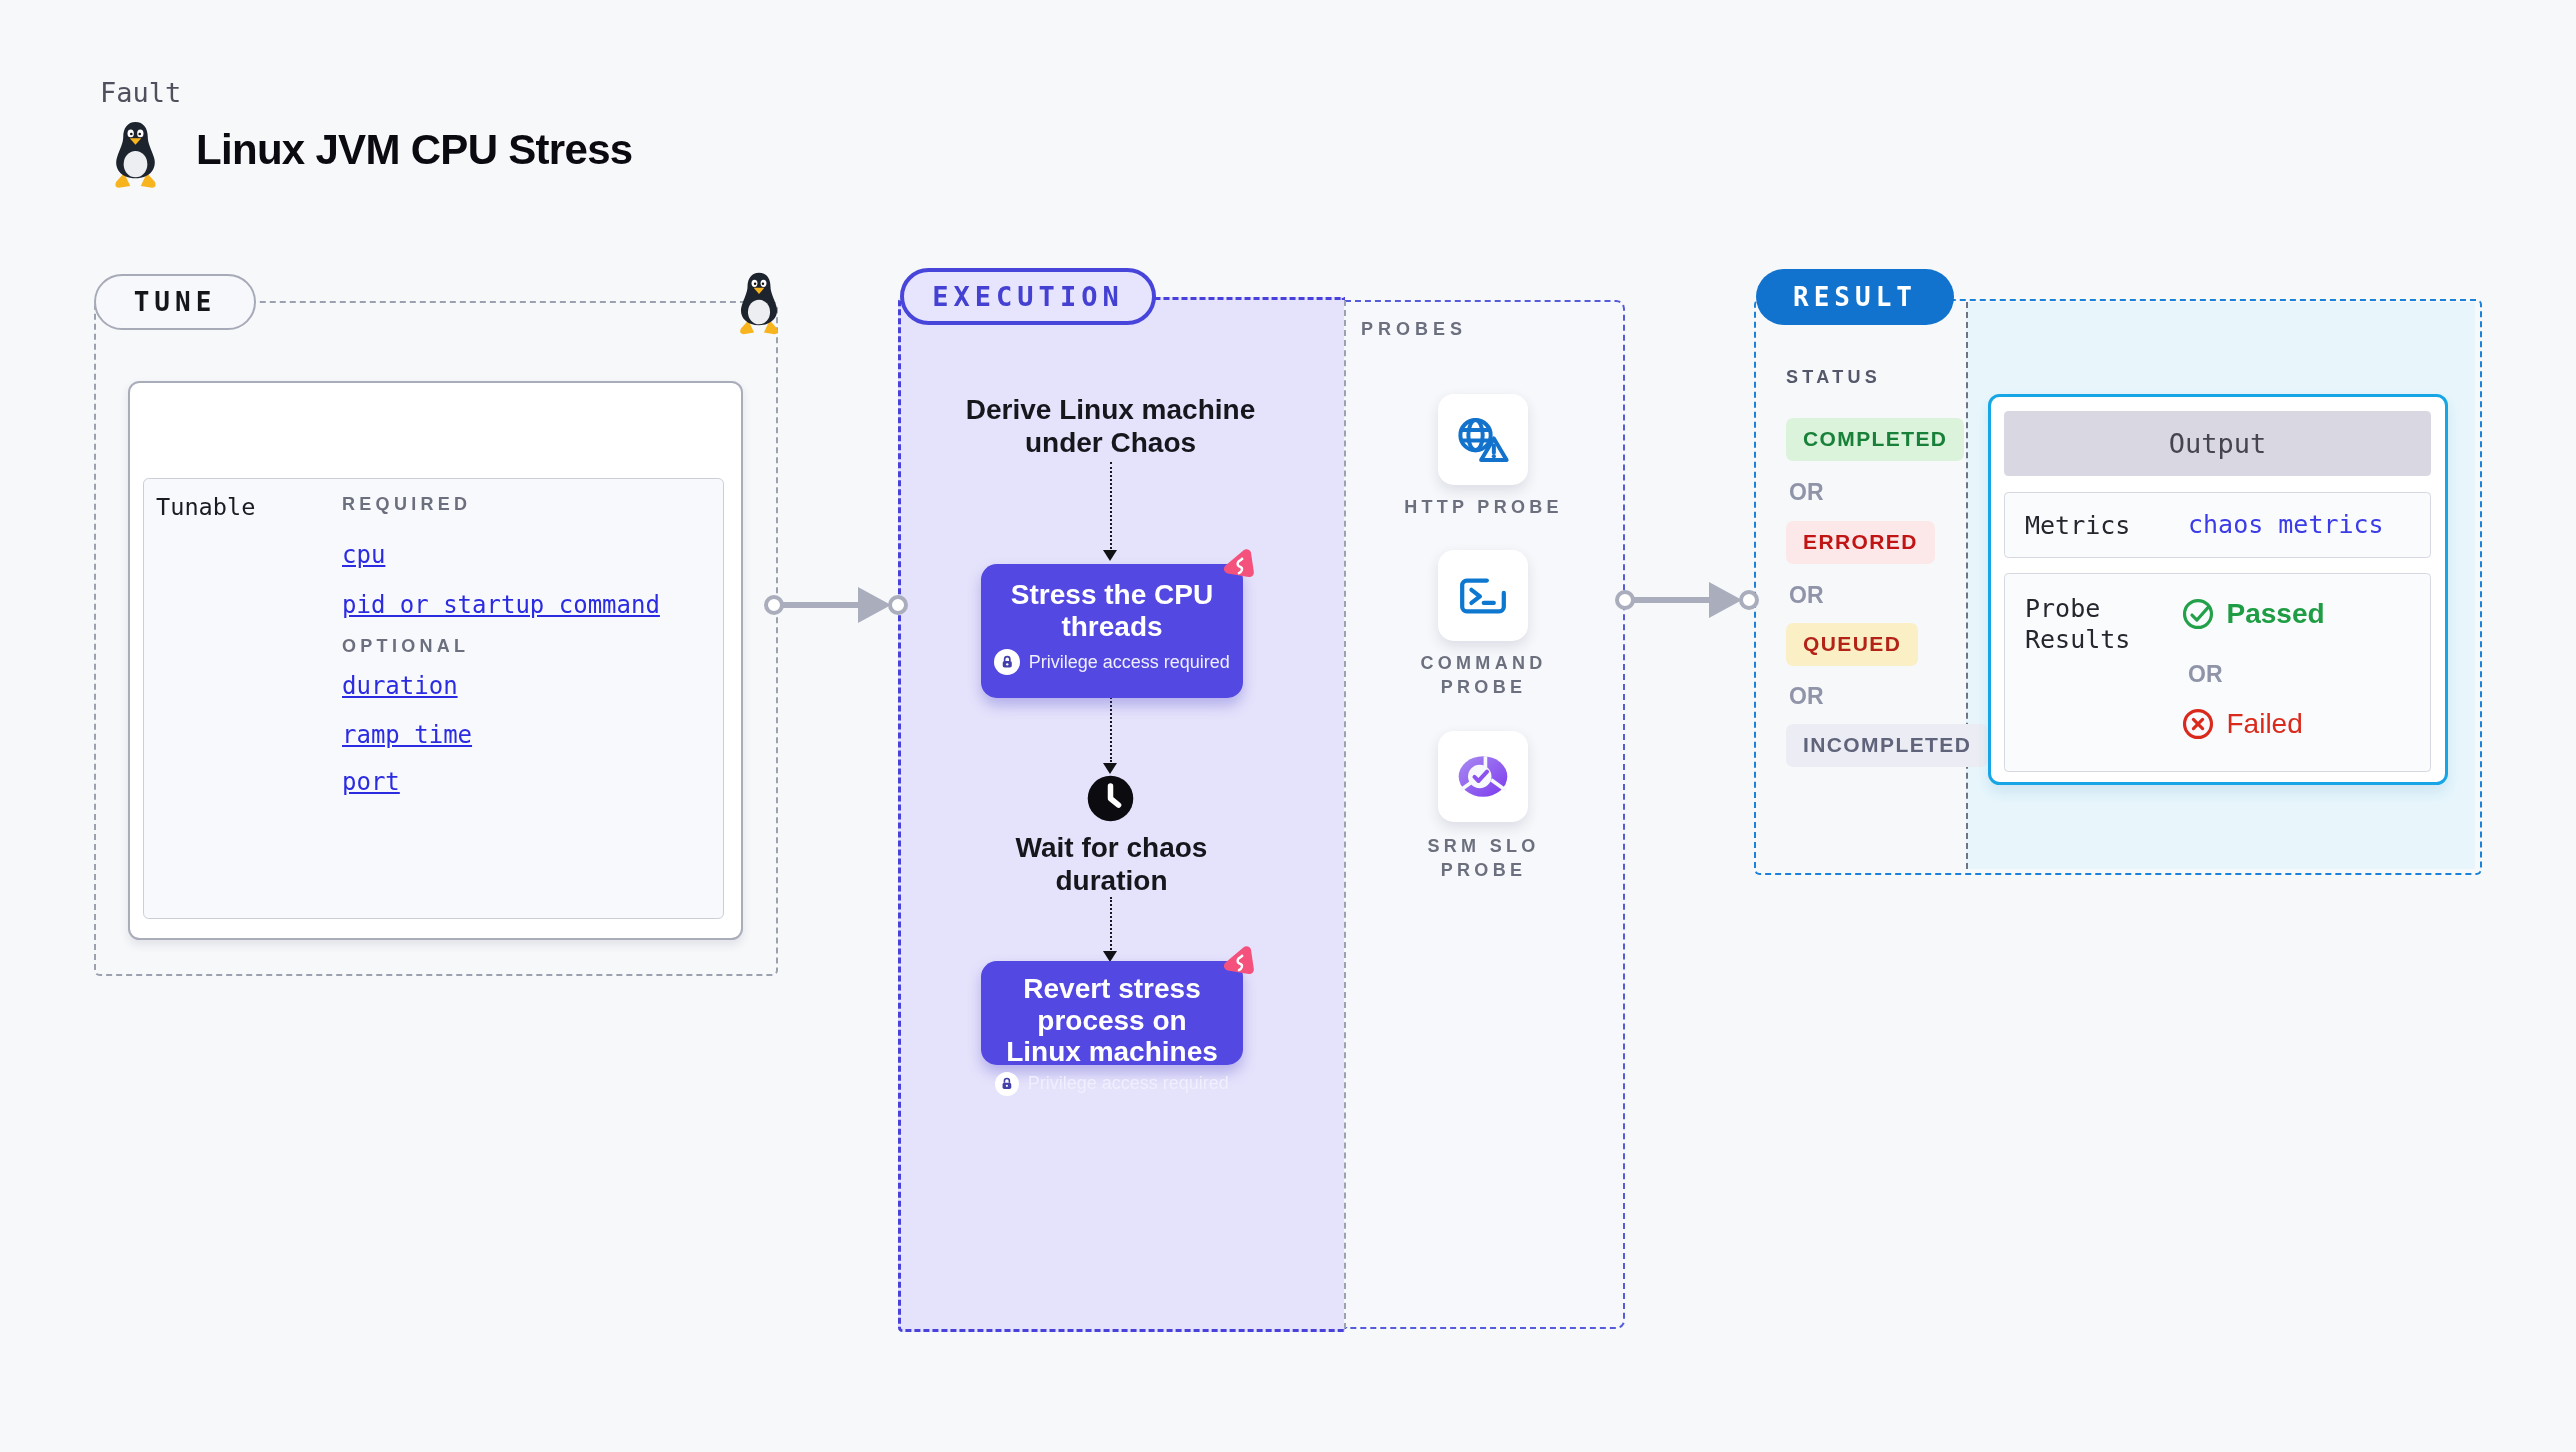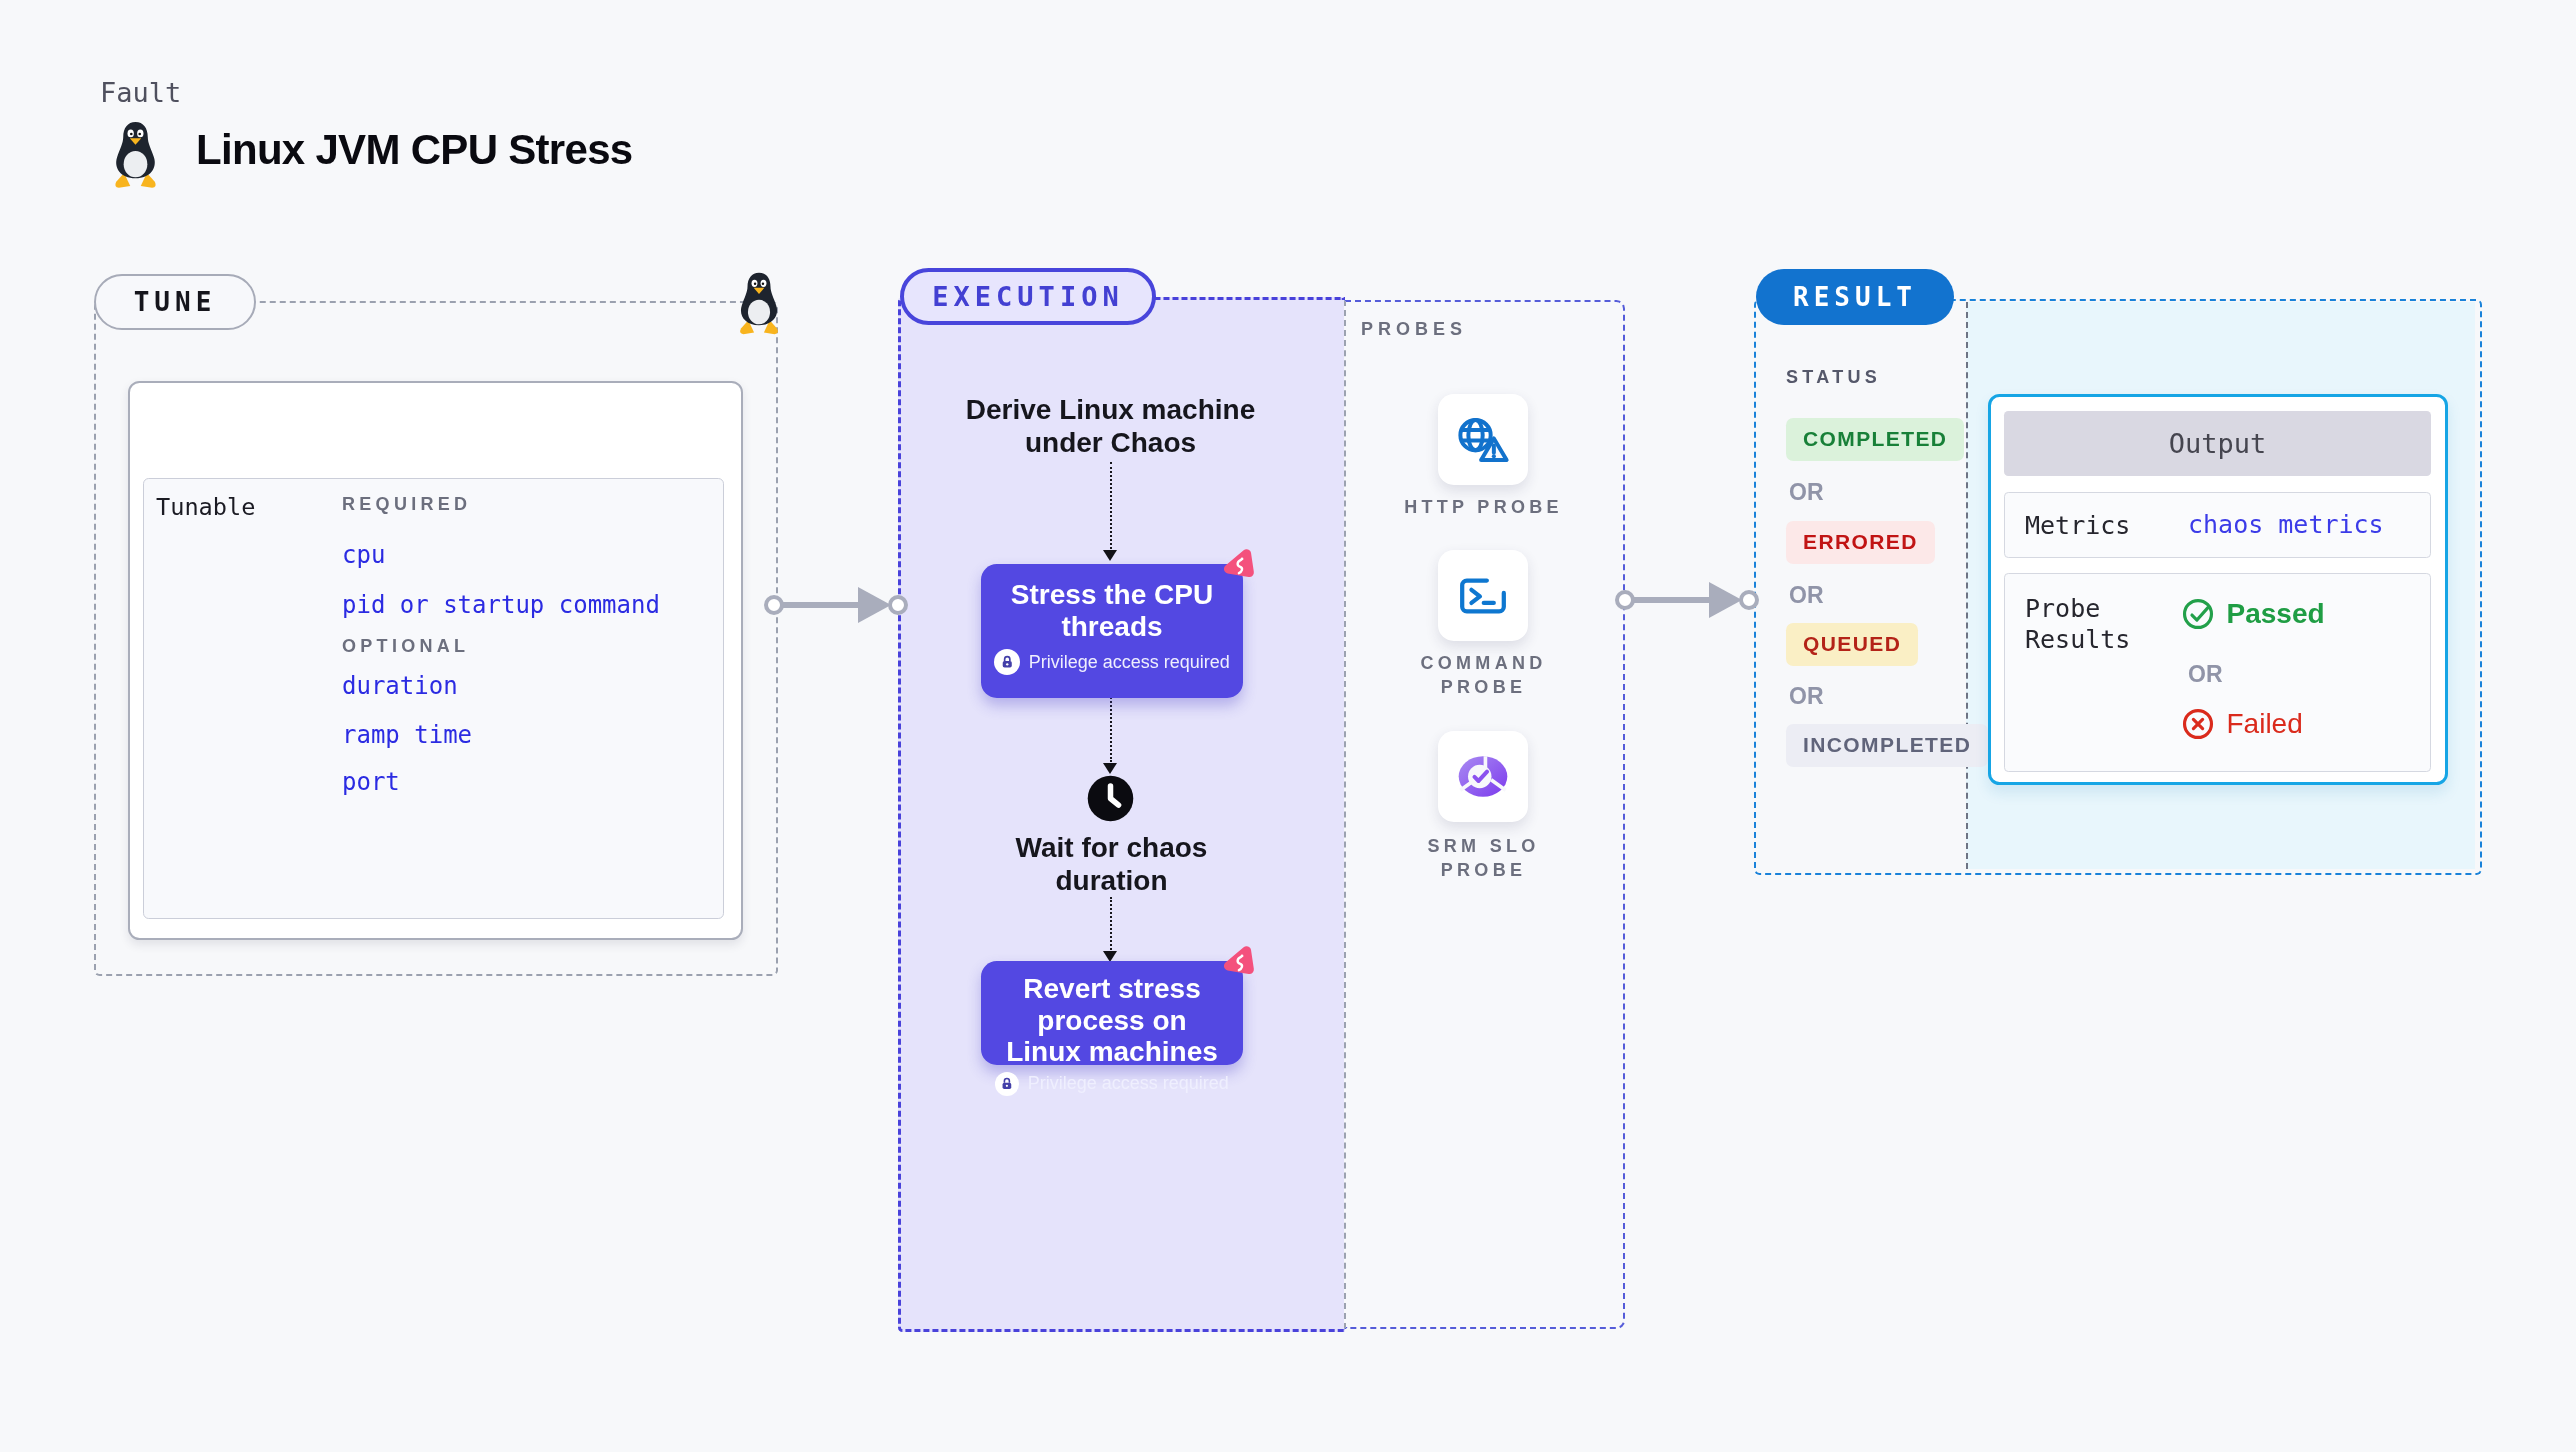--- a/index.html
+++ b/index.html
@@ -36,21 +36,21 @@
   .tux-corner{left:732px;top:271px;width:54px;height:64px;z-index:6;}
 
   
   .ui-card{left:128px;top:381px;width:611px;height:555px;background:#FFFFFF;border:2.1px solid #A9ADBA;
            border-radius:11.5px;box-shadow:0 4.3px 10px rgba(40,40,70,.10);}
   .ui-header{left:143px;top:396px;width:581px;height:67px;background:#DCDBE5;border-radius:5.7px;
              font-size:27px;color:#35353F;display:flex;align-items:center;justify-content:center;font-weight:600;}
   .ui-body{left:143px;top:478px;width:581px;height:441px;background:#F8F9FC;border:1.4px solid #CBCED9;border-radius:5.7px;box-sizing:border-box;}
   .tunable-label{left:156px;top:493px;font-size:23.6px;color:#1B1B23;}
   .col-label{font-size:18px;font-weight:600;letter-spacing:4.3px;color:#6C6F7E;}
-  .param{font-size:24px;color:#2B2BE2;}
+  .param{font-size:24px;color:#2B2BE2;text-decoration:underline;}
 
   
   .shaft{background:#A9ADBC;height:6.4px;z-index:7;}
   .ahead{width:0;height:0;border-top:18px solid transparent;border-bottom:18px solid transparent;
          border-left:33px solid #A9ADBC;z-index:7;}
   .node-dot{width:20px;height:20px;border-radius:50%;background:#FFFFFF;border:4.3px solid #A9ADBC;
             box-sizing:border-box;z-index:8;}
 
   
   .flow-text{font-size:28px;font-weight:bold;color:#16161D;text-align:center;line-height:33px;}

